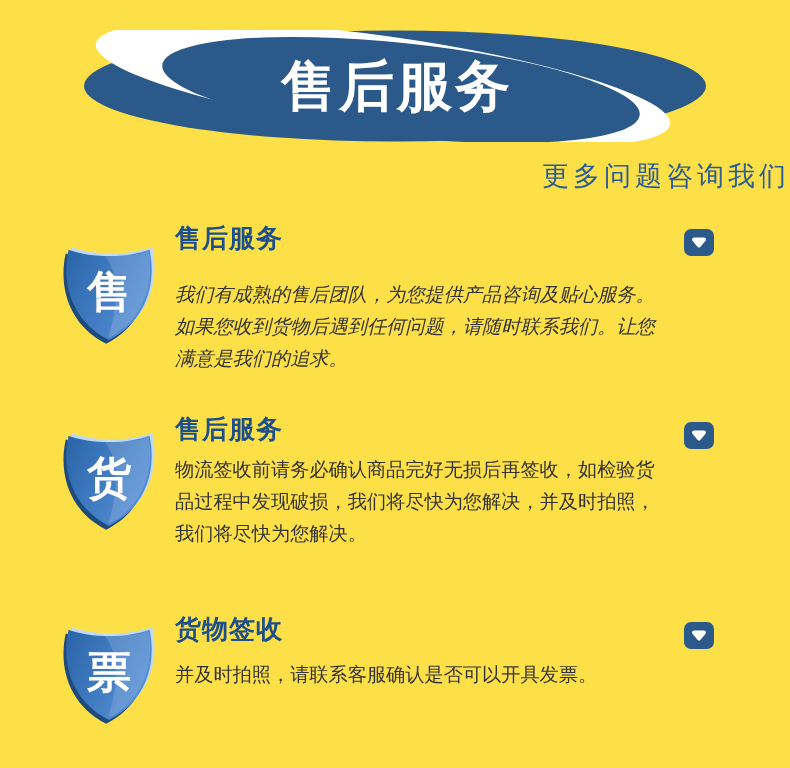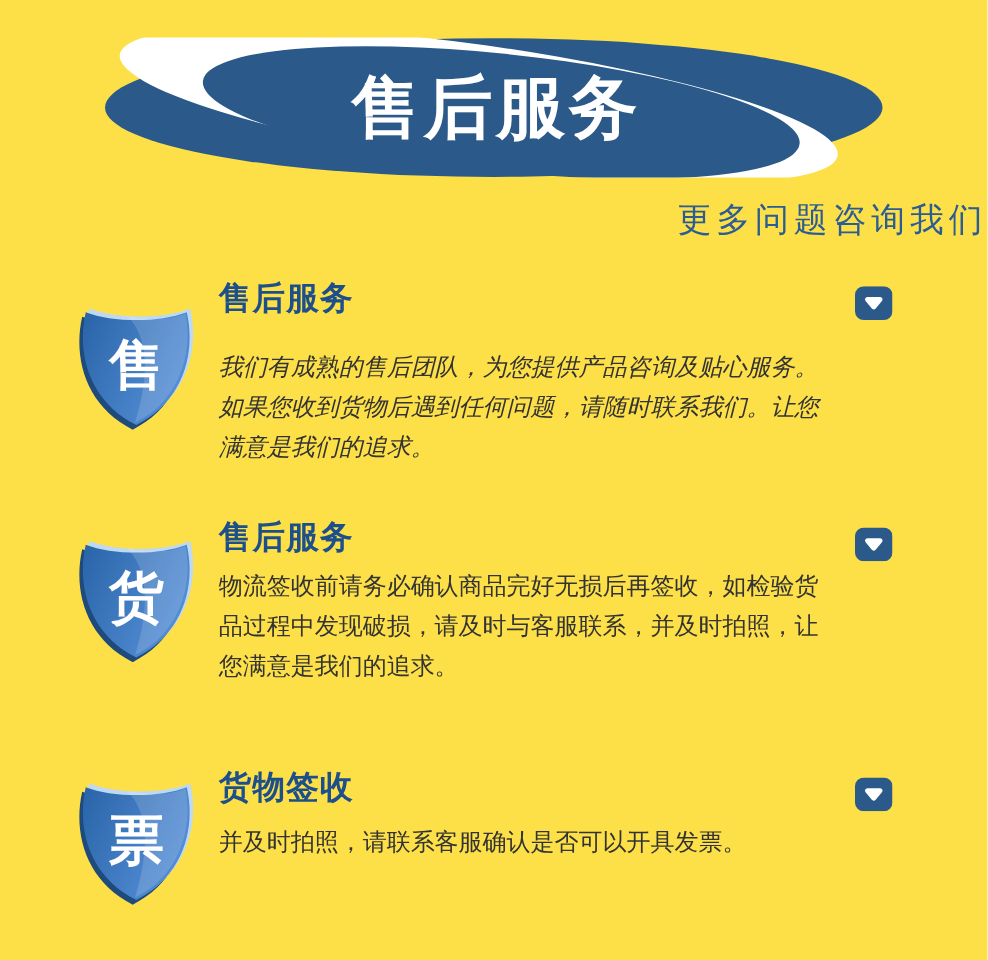--- a/index.html
+++ b/index.html
@@ -98,21 +98,21 @@
         <text class="badge-char" x="50" y="71" text-anchor="middle" font-size="47" fill="#ffffff">货</text>
       </svg>
     </span>
     <h3>售后服务</h3>
     <button class="chev" aria-label="expand">
       <svg width="30" height="27" viewBox="0 0 30 27">
         <rect x="0" y="0" width="30" height="27" rx="7" fill="#2b5a8a"></rect>
         <path d="M10 10.5 L20 10.5 L15 16.5 Z" fill="#ffffff" stroke="#ffffff" stroke-width="4" stroke-linejoin="round"></path>
       </svg>
     </button>
-    <p>物流签收前请务必确认商品完好无损后再签收，如检验货品过程中发现破损，请及时与客服联系，并及时拍照，让您满意是我们的追求。</p>
+    <p>物流签收前请务必确认商品完好无损后再签收，如检验货品过程中发现破损，我们将尽快为您解决，并及时拍照，我们将尽快为您解决。</p>
   </section>
 
   <section class="svc" id="s2">
     <span class="badge">
       <svg width="94" height="104" viewBox="0 0 100 110">
         <use href="#shieldPath" fill="#1e4a7c" transform="translate(-3,4)"></use>
         <use href="#shieldPath" fill="#bed9f4" transform="translate(3,-3)"></use>
         <use href="#shieldPath" fill="url(#shieldGrad)"></use>
         <path d="M42 13 C60 30 62 62 49 104 C85 87 99 47 92 11 C77 18 58 16 42 13 Z" fill="rgba(255,255,255,0.15)"></path>
         <text class="badge-char" x="50" y="71" text-anchor="middle" font-size="47" fill="#ffffff">票</text>

